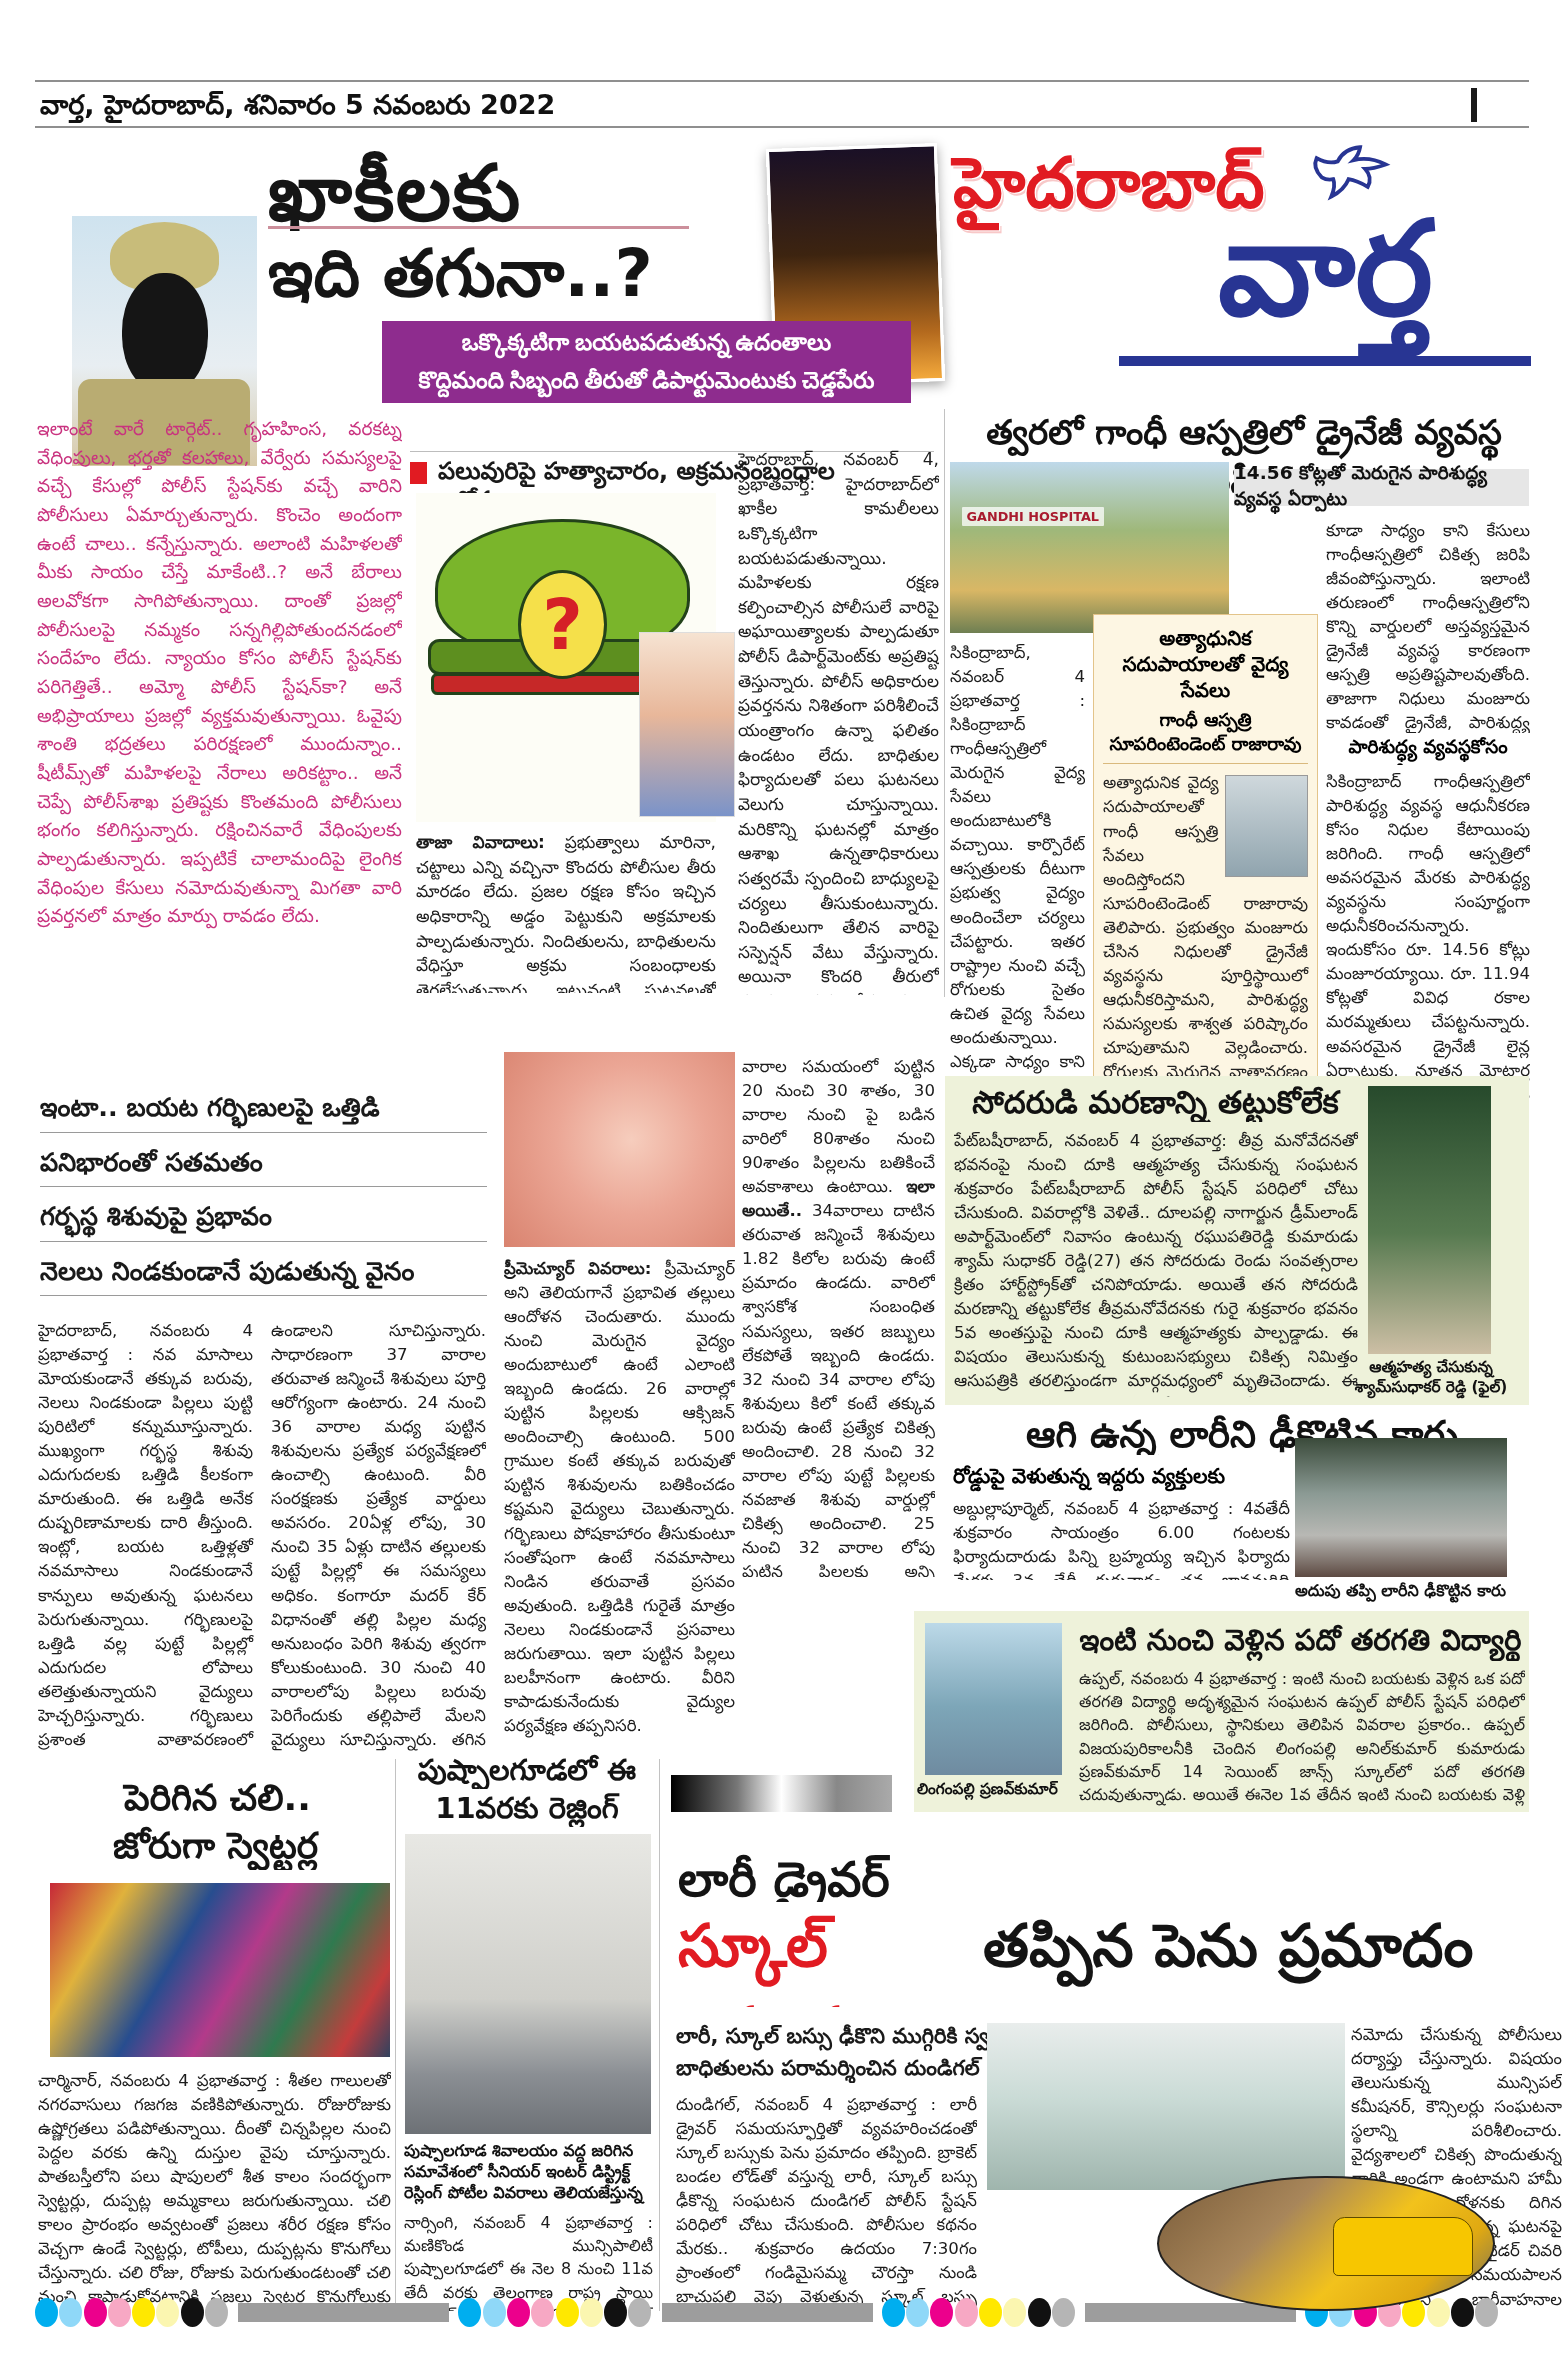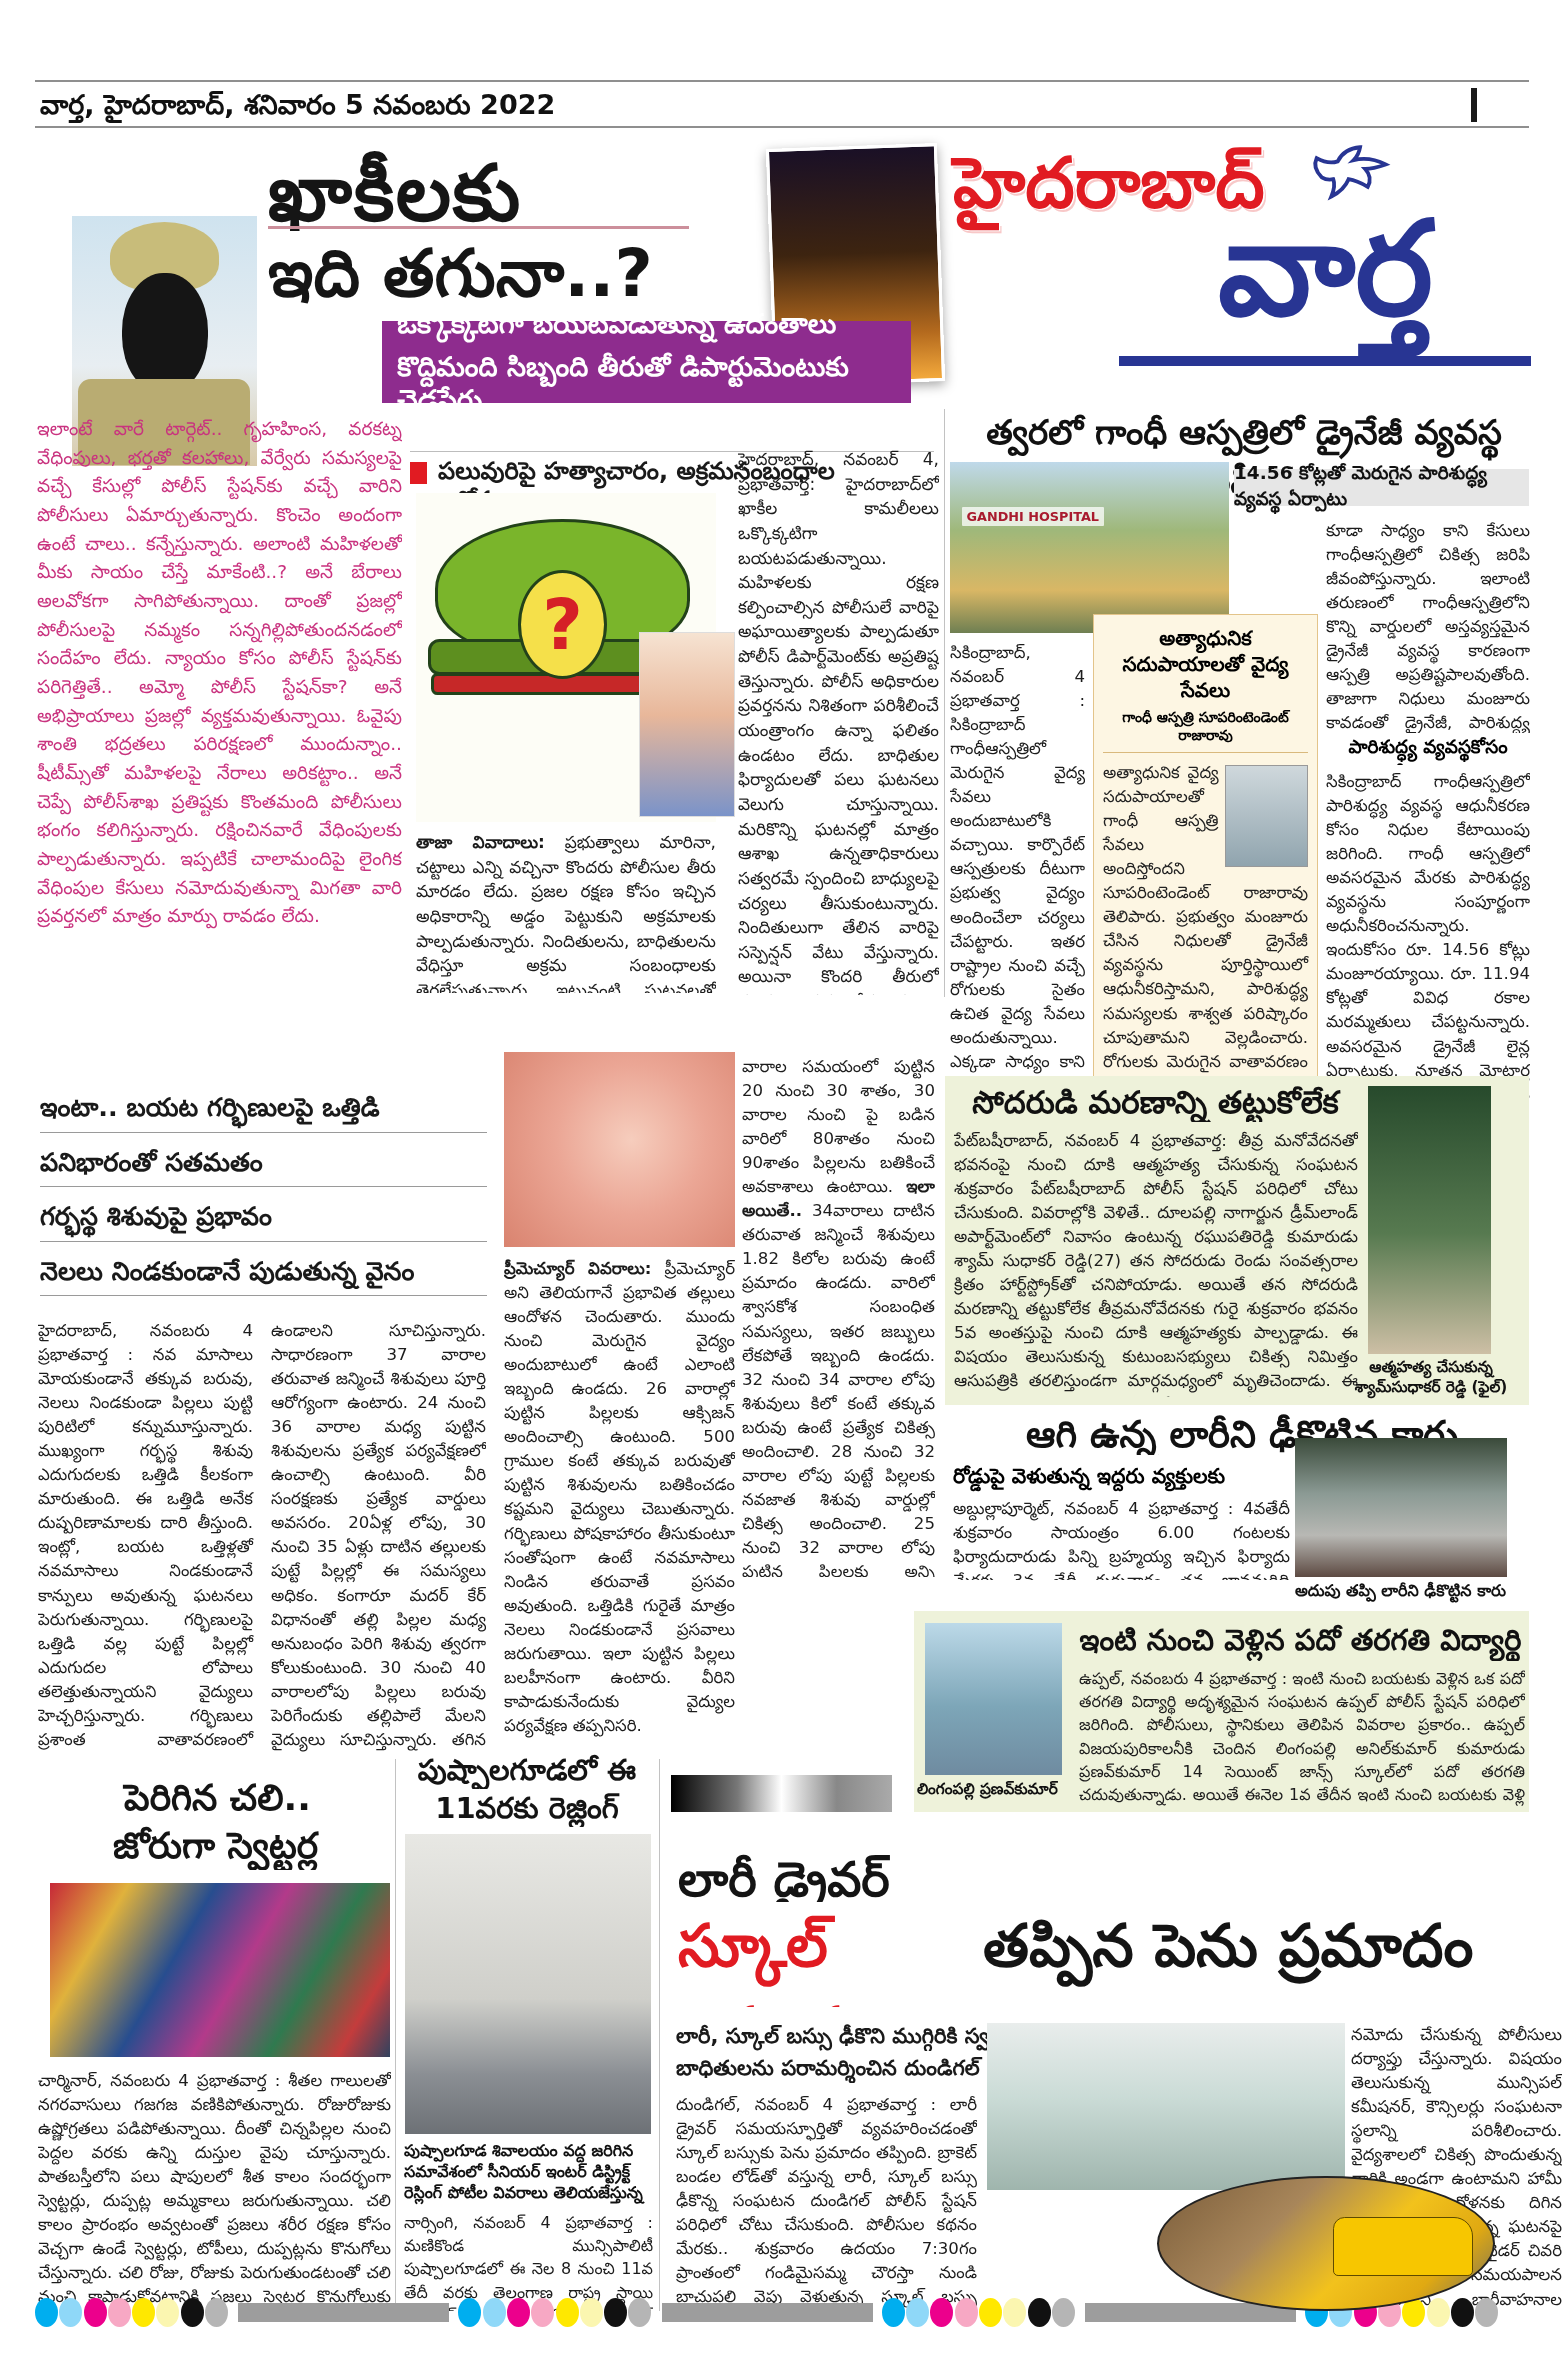--- a/index.html
+++ b/index.html
@@ -14,41 +14,41 @@
   .hrule { background:#8f8f8f; height:1.9px; }
   .vrule { background:#c2c2c2; width:1.3px; }
   .photo { background:#d8d8d0; position:absolute; overflow:hidden; }
   .caption { font-size:16.6px; font-weight:bold; color:#111; line-height:1.3; }
   
   #masthead-date { font-size:27px; font-weight:bold; color:#111; }
   
   #lead-hl1 { font-size:78px; font-weight:bold; color:#151515; letter-spacing:1.3px; }
   #lead-hl2 { font-size:66px; font-weight:bold; color:#151515; }
   #lead-kicker { background:#8e2c8e; color:#fff; display:flex; flex-direction:column; justify-content:center; gap:9px; padding:6.4px 15.3px; }
-  #lead-kicker div { font-size:27px; font-weight:bold; line-height:1.25; }
+  #lead-kicker div { font-size:23px; font-weight:bold; text-align:center; line-height:1.25;font-family:Liberation Serif, serif; }
   .red-bullet-row { display:flex; align-items:flex-start; gap:11.5px; }
   .red-bullet { width:16.6px; height:22px; background:#e11b22; margin-top:5.1px; flex:0 0 auto; }
   .red-bullet-row span { font-size:24px; font-weight:bold; color:#1a1a1a; line-height:1.2; }
   #lead-intro { font-size:18.5px; line-height:1.55; text-align:justify; color:#c9337f; font-weight:500; }
   
   #logo-city { font-size:70px; font-weight:bold; color:#e11b22; text-shadow:1.3px 1.3px 0 #fff,-1.3px -1.3px 0 #fff, 2.6px 2.6px 0 #f8c8c8; }
   #logo-name { font-size:131px; font-weight:bold; color:#283593; line-height:1; }
   
   #cap-illus { background:#fdfdf6; }
   .cap-top { position:absolute; left:19px; top:25.5px; width:255px; height:140px; background:#7ab52b; border-radius:50% 50% 42% 42%; border:3.8px solid #23421a; }
   .cap-band { position:absolute; left:11.5px; top:146px; width:271px; height:36px; background:#5d8f1f; border:3.8px solid #23421a; border-radius:11.5px; }
   .cap-red { position:absolute; left:15.3px; top:180px; width:263px; height:22px; background:#c62828; border:3.2px solid #23421a; border-radius:6.4px; }
   .cap-badge { position:absolute; left:102px; top:77px; width:89px; height:109px; background:#f5e04a; border:3.8px solid #23421a; border-radius:50%; display:flex; align-items:center; justify-content:center; }
   .cap-badge span { font-size:70px; font-weight:bold; color:#d52027; }
   
   .sec-hl { font-weight:bold; color:#111; }
   #gandhi-band { background:#e6e6e6; display:flex; align-items:center; justify-content:center; font-size:18.5px; font-weight:bold; color:#111; }
   #gandhi-inset { background:#fdf6e3; border:1.3px solid #e3c48a; padding:10.2px 9px; }
   #gandhi-inset .l1 { font-size:20px; font-weight:bold; text-align:center; line-height:1.3; }
-  #gandhi-inset .l2 { font-size:14px; font-weight:bold; text-align:center; line-height:1.3; margin-top:5.1px; border-bottom:1.3px solid #d9b97d; padding-bottom:7.7px;}
+  #gandhi-inset .l2 { font-size:18px; font-weight:bold; text-align:center; line-height:1.3; margin-top:5.1px; border-bottom:1.3px solid #d9b97d; padding-bottom:7.7px;}
   #gandhi-inset .ib { font-size:16.6px; line-height:1.45; text-align:justify; margin-top:7.7px; color:#222; }
   
   #prem-hl { font-size:59px; font-weight:bold; color:#141414; }
   .prem-sub { font-size:25.5px; font-weight:bold; color:#1a1a1a; padding-bottom:9px; border-bottom:1.9px solid #9a9a9a; margin-bottom:14px; line-height:1.2;}
   .two-col { column-count:2; column-gap:18px; }
   
   .green-box { background:#eef2da; position:absolute; }
   
   #sweater-hl1,#sweater-hl2 { font-size:36px; font-weight:bold; color:#141414; text-align:center; }
   #wrest-hl1,#wrest-hl2 { font-size:29px; font-weight:bold; color:#141414; text-align:center; }

